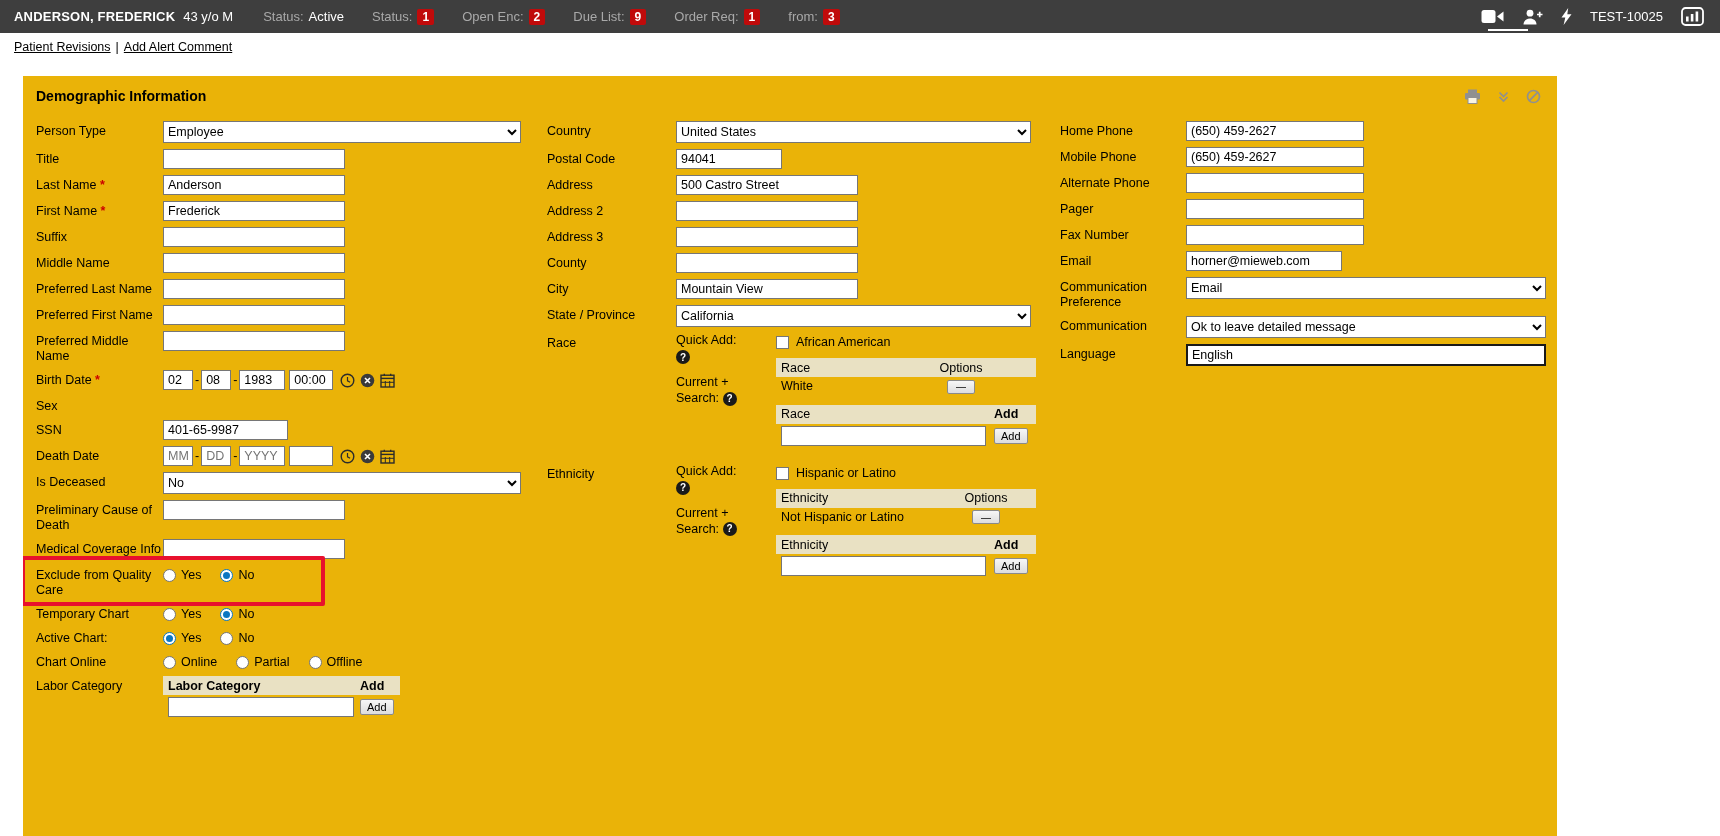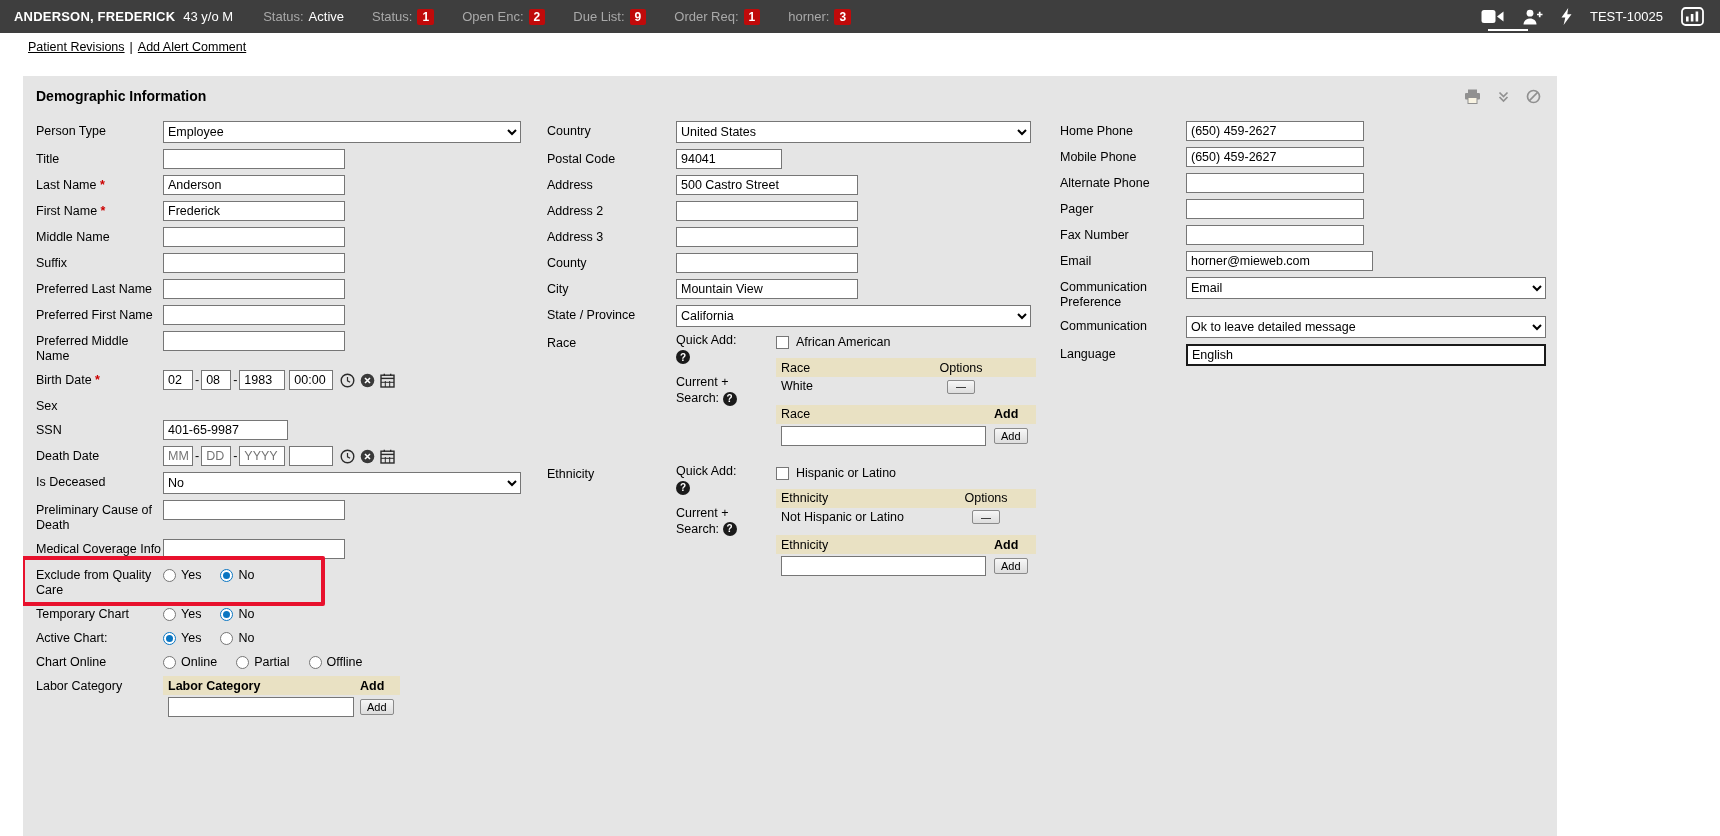--- a/index.html
+++ b/index.html
@@ -26,28 +26,28 @@
     padding: 1px 5px; border-radius: 2px; margin-right: 28px; line-height: 14px;
   }
   .tb-right { margin-left: auto; display: flex; align-items: center; gap: 18px; }
   .tb-sysid { font-size: 13px; }
   .tb-underline { position: absolute; right: 192px; bottom: 2px; width: 40px; height: 2px; background: #fff; }
   .tb-right svg { display: block; cursor: pointer; }
 
   
   .linksbar {
     height: 28px; display: flex; align-items: center;
-    padding-left: 28px; font-size: 12.5px; gap: 5px; background: #fff;
+    padding-left: 14px; font-size: 12.5px; gap: 5px; background: #fff;
   }
   .linksbar a { color: #000; text-decoration: underline; cursor: pointer; }
 
   
   .panel {
     position: relative; margin: 15px 0 0 23px;
-    width: 1534px; height: 760px; background: #e5e5e5; overflow: hidden;
+    width: 1534px; height: 760px; background: #eab308; overflow: hidden;
   }
   .panel-header { display: flex; align-items: center; padding: 12px 16px 0 13px; }
   .panel-title { font-size: 14px; font-weight: bold; }
   .panel-icons { margin-left: auto; display: flex; gap: 16px; align-items: center; }
   .panel-icons svg { display: block; cursor: pointer; }
 
   
   .form { display: flex; padding: 17px 0 0 13px; font-size: 12.5px; }
   .col1 { width: 511px; }
   .col2 { width: 513px; }
@@ -63,21 +63,21 @@
     height: 20px; border: 1px solid #767676; padding: 1px 4px;
     font: 12.5px "Liberation Sans", sans-serif; background: #fff;
   }
   .sel {
     height: 22px; border: 1px solid #767676;
     font: 12.5px "Liberation Sans", sans-serif; background: #fff;
   }
   .focused { border: 2px solid #1a1a1a; height: 22px; }
 
   .w30{width:30px} .w46{width:46px} .w62{width:44px} .w110{width:106px}
-  .w125{width:125px} .w178{width:178px} .w182{width:182px} .w185{width:187px}
+  .w125{width:125px} .w178{width:178px} .w182{width:182px} .w185{width:156px}
   .w186{width:186px} .w205{width:205px} .w355{width:355px} .w358{width:358px} .w360{width:360px}
   .ml4{margin-left:4px}
 
   .dgroup { display: flex; align-items: center; }
   .dash { margin: 0 2px; }
   .dicons { display: flex; gap: 5px; margin-left: 7px; align-items: center; }
   .dicons svg { display: block; cursor: pointer; }
 
   
   .rrow { display: flex; align-items: center; gap: 5px; padding-top: 3px; }
@@ -148,21 +148,21 @@
   <span class="tb-val">Active</span>
 
   <span class="tb-label">Status:</span>
   <span class="badge">1</span>
   <span class="tb-label">Open Enc:</span>
   <span class="badge">2</span>
   <span class="tb-label">Due List:</span>
   <span class="badge">9</span>
   <span class="tb-label">Order Req:</span>
   <span class="badge">1</span>
-  <span class="tb-label">horner:</span>
+  <span class="tb-label">from:</span>
   <span class="badge">3</span>
 
   <div class="tb-right">
     <svg width="23" height="15" viewBox="0 0 23 15">
       <rect x="0.5" y="1" width="14" height="13" rx="2.5" fill="#fff"></rect>
       <path d="M16 7.5L22.5 2.5v10z" fill="#fff"></path>
     </svg>
     <svg width="21" height="16" viewBox="0 0 21 16">
       <circle cx="8" cy="4.2" r="3.4" fill="#fff"></circle>
       <path d="M1.5 15.5c0-3.8 3-6 6.5-6s6.5 2.2 6.5 6z" fill="#fff"></path>
@@ -228,26 +228,26 @@
         <label class="lbl"><span>Last Name</span> <span class="req">*</span></label>
         <input class="inp w182" value="Anderson" style="">
       </div>
 
       <div class="row">
         <label class="lbl"><span>First Name</span> <span class="req">*</span></label>
         <input class="inp w182" value="Frederick" style="">
       </div>
 
       <div class="row">
+        <label class="lbl">Suffix</label>
+        <input class="inp w182" value="" style="">
+      </div>
+
+      <div class="row">
         <label class="lbl">Middle Name</label>
-        <input class="inp w182" value="" style="">
-      </div>
-
-      <div class="row">
-        <label class="lbl">Suffix</label>
         <input class="inp w182" value="" style="">
       </div>
 
       <div class="row">
         <label class="lbl">Preferred Last Name</label>
         <input class="inp w182" value="" style="">
       </div>
 
       <div class="row">
         <label class="lbl">Preferred First Name</label>

